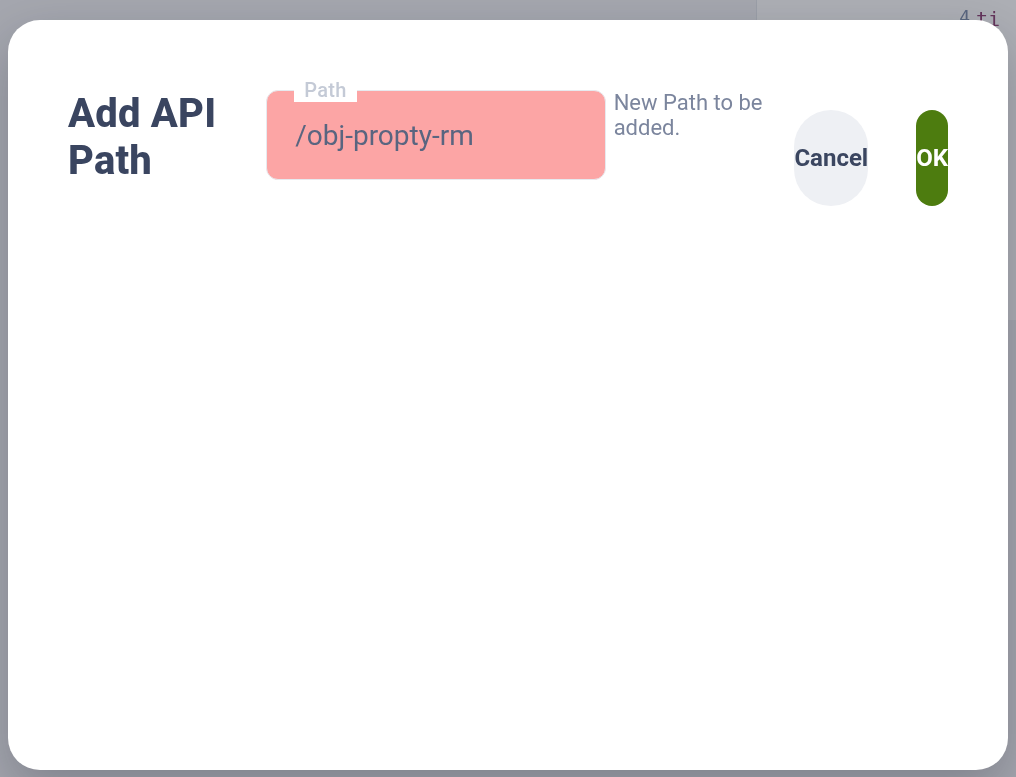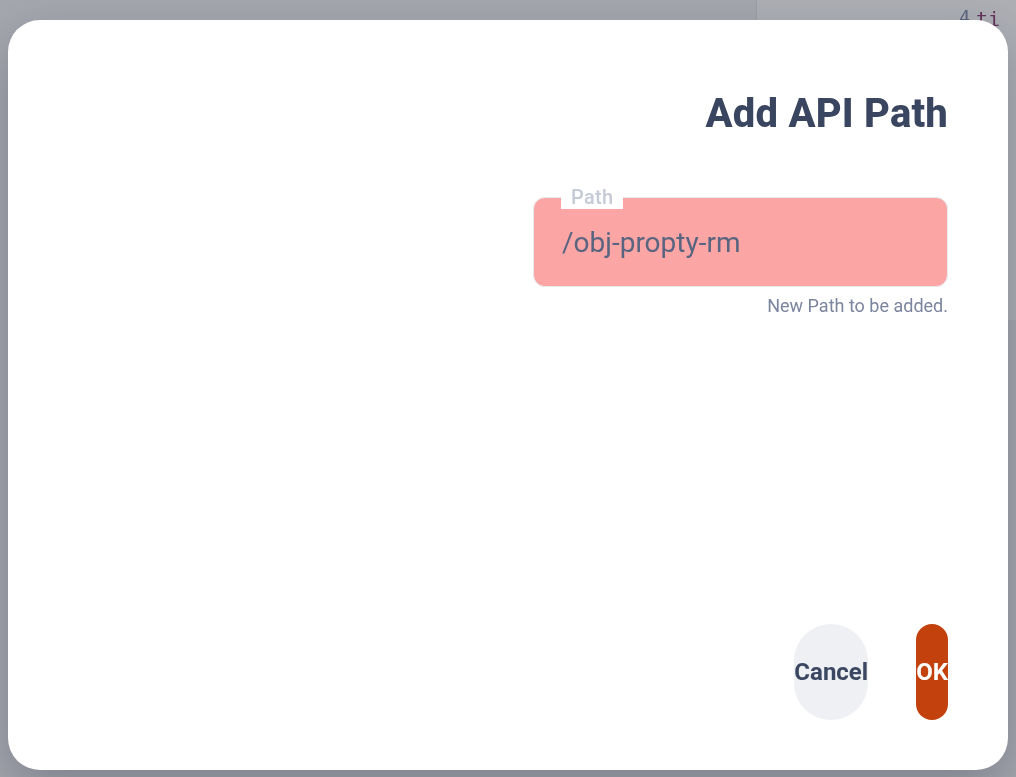--- a/index.html
+++ b/index.html
@@ -54,22 +54,21 @@
       position: absolute;
       left: 8px;
       top: 20px;
       width: 1000px;
       height: 750px;
       background: #ffffff;
       border-radius: 32px;
       box-shadow: 0 20px 50px rgba(20, 25, 40, 0.25);
       padding: 70px 60px 50px 60px;
       display: flex;
-      flex-direction: column;
-      align-items: flex-end;
+      flex-direction: row;
     }
     .dialog-title {
       font-size: 40px;
       font-weight: 800;
       color: #3a4560;
       margin-bottom: 60px;
       letter-spacing: 0.2px;
     }
     .field-wrap {
       position: relative;
@@ -108,21 +107,21 @@
       font-size: 28px;
       color: #586380;
     }
     .chevron {
       color: #a0a9bd;
       width: 22px;
       height: 22px;
       flex-shrink: 0;
     }
     .helper-text {
-      font-size: 18px;
+      font-size: 22px;
       color: #7b859d;
       margin-left: 8px;
       margin-bottom: 64px;
     }
     .spacer { flex: 1; }
     .button-row {
       display: flex;
       gap: 48px;
       margin-top: 20px;
     }
@@ -134,21 +133,21 @@
       font-size: 24px;
       font-weight: 700;
       cursor: pointer;
       font-family: inherit;
     }
     .btn-cancel {
       background: #eef0f4;
       color: #3b4660;
     }
     .btn-ok {
-      background: #c2410c;
+      background: #4d7c0f;
       color: #ffffff;
     }
   </style>
 </head>
 <body>
 
 <div class="bg-layer">
   <div class="bg-side">
     <div class="bg-gutter">4</div>
     <div class="bg-code" style="white-space:pre;">ti

